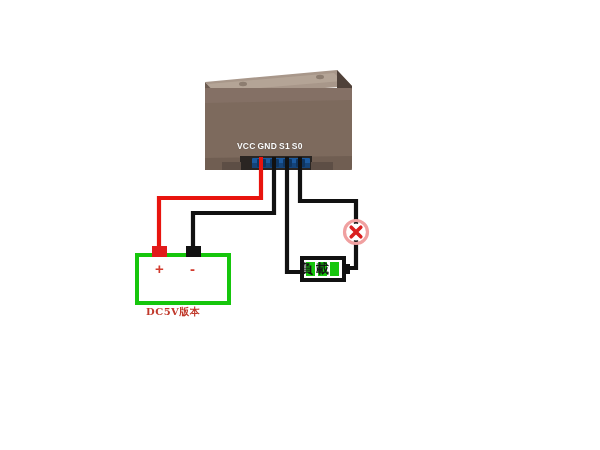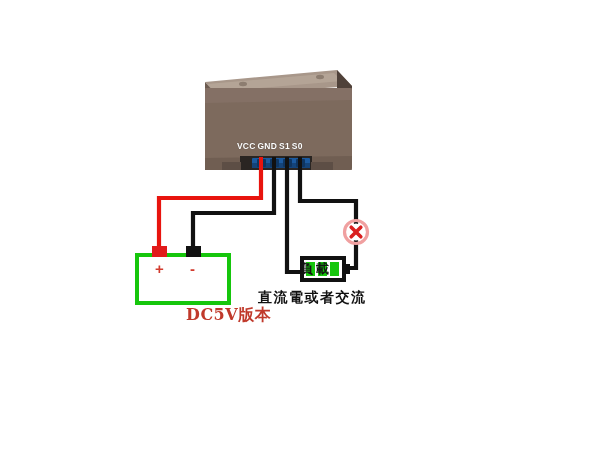--- a/index.html
+++ b/index.html
@@ -55,25 +55,24 @@
     font-family: "DejaVu Serif", serif;
     font-size: 14px;
     font-weight: bold;
     color: #111111;
     letter-spacing: 1.5px;
   }
   #supply-label {
     left: 146px;
     top: 307px;
     font-family: "DejaVu Serif", serif;
-    font-size: 16px;
+    font-size: 10px;
     font-weight: bold;
     color: #c0392b;
     letter-spacing: 0.5px;
-    margin-left: 40px;
   }
   #note-line-1 {
     left: 228px;
     top: 324px;
     font-family: "DejaVu Serif", serif;
     font-size: 11.5px;
     font-weight: bold;
     color: #cc2020;
     letter-spacing: 0.3px;
   }
@@ -168,16 +167,15 @@
   </svg>
 
   <div class="lbl" id="terminal-label-row">
     <span>VCC</span><span>GND</span><span>S1</span><span>S0</span>
   </div>
 
   <div class="plusminus" id="batt-plus">+</div>
   <div class="plusminus" id="batt-minus">-</div>
 
   <div class="lbl" id="load-label">負載</div>
-  <div class="lbl" id="dc-ac-label">直流電或者交流</div>
   <div class="lbl" id="supply-label">DC5V版本</div>
 
 </div>
 
 </body></html>

